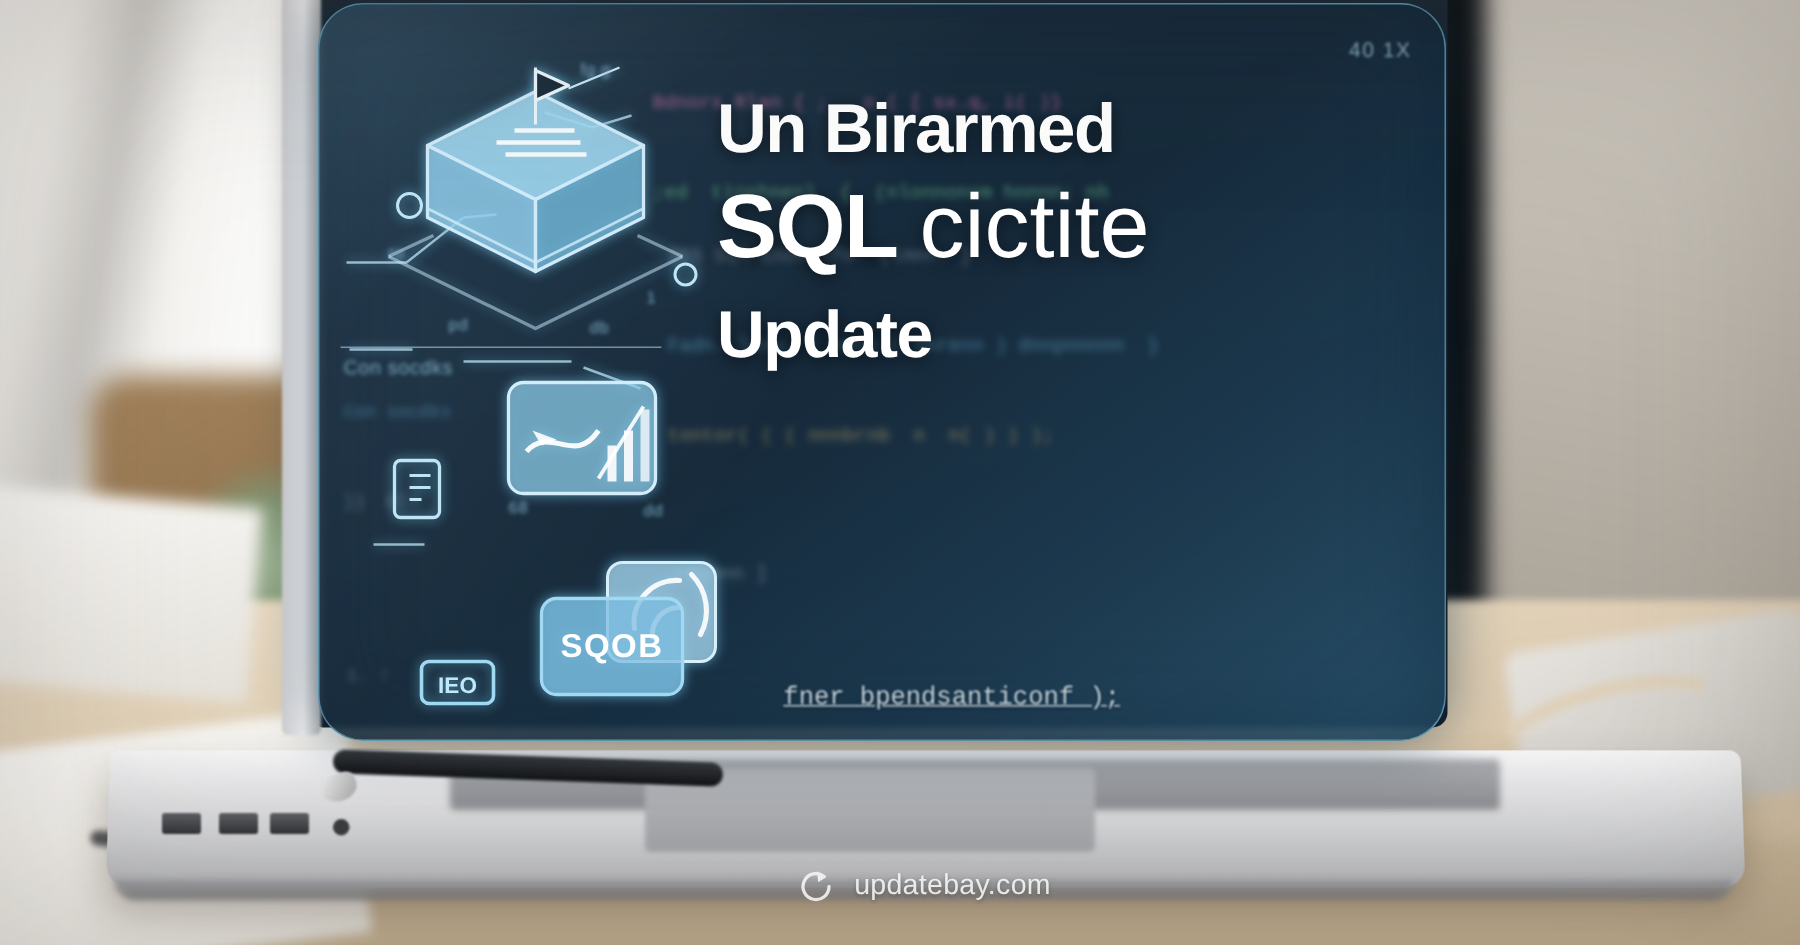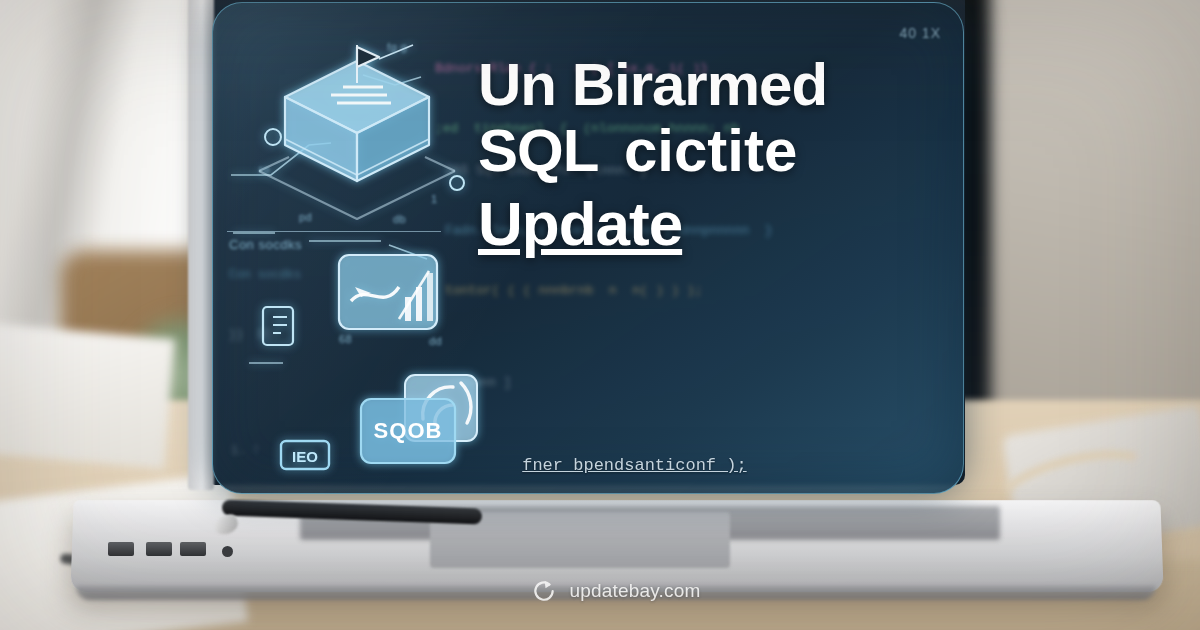--- a/index.html
+++ b/index.html
@@ -211,24 +211,24 @@
     position:absolute; font-size:11px; color:#8fc3dc;
     filter:blur(1.4px); letter-spacing:.5px; opacity:.85;
   }
 
   
   .headline {
     position:absolute; left:478px; top:52px; width:470px;
     color:#ffffff; font-weight:bold; letter-spacing:-1px;
     text-shadow:0 2px 10px rgba(0,0,0,.55);
   }
-  .hl-1 { font-size:60px; line-height:66px; }
+  .hl-1 { font-size:46px; line-height:66px; }
   .hl-2 { font-size:60px; line-height:66px; }
-  .hl-2 .light { font-weight:bold; letter-spacing:0px;margin-left:11px; }
-  .hl-3 { font-size:62px; line-height:80px;text-decoration:underline; }
+  .hl-2 .light { font-weight:normal; letter-spacing:0px; }
+  .hl-3 { font-size:44px; line-height:80px; }
 
   
   .watermark {
     position:absolute; left:16px; top:578px; width:1200px;
     display:flex; align-items:center; justify-content:center; gap:12px;
     opacity:.92;
   }
   .wm-text {
     color:#ffffff; font-size:19px; letter-spacing:.2px;
     text-shadow:0 1px 3px rgba(0,0,0,.25);

